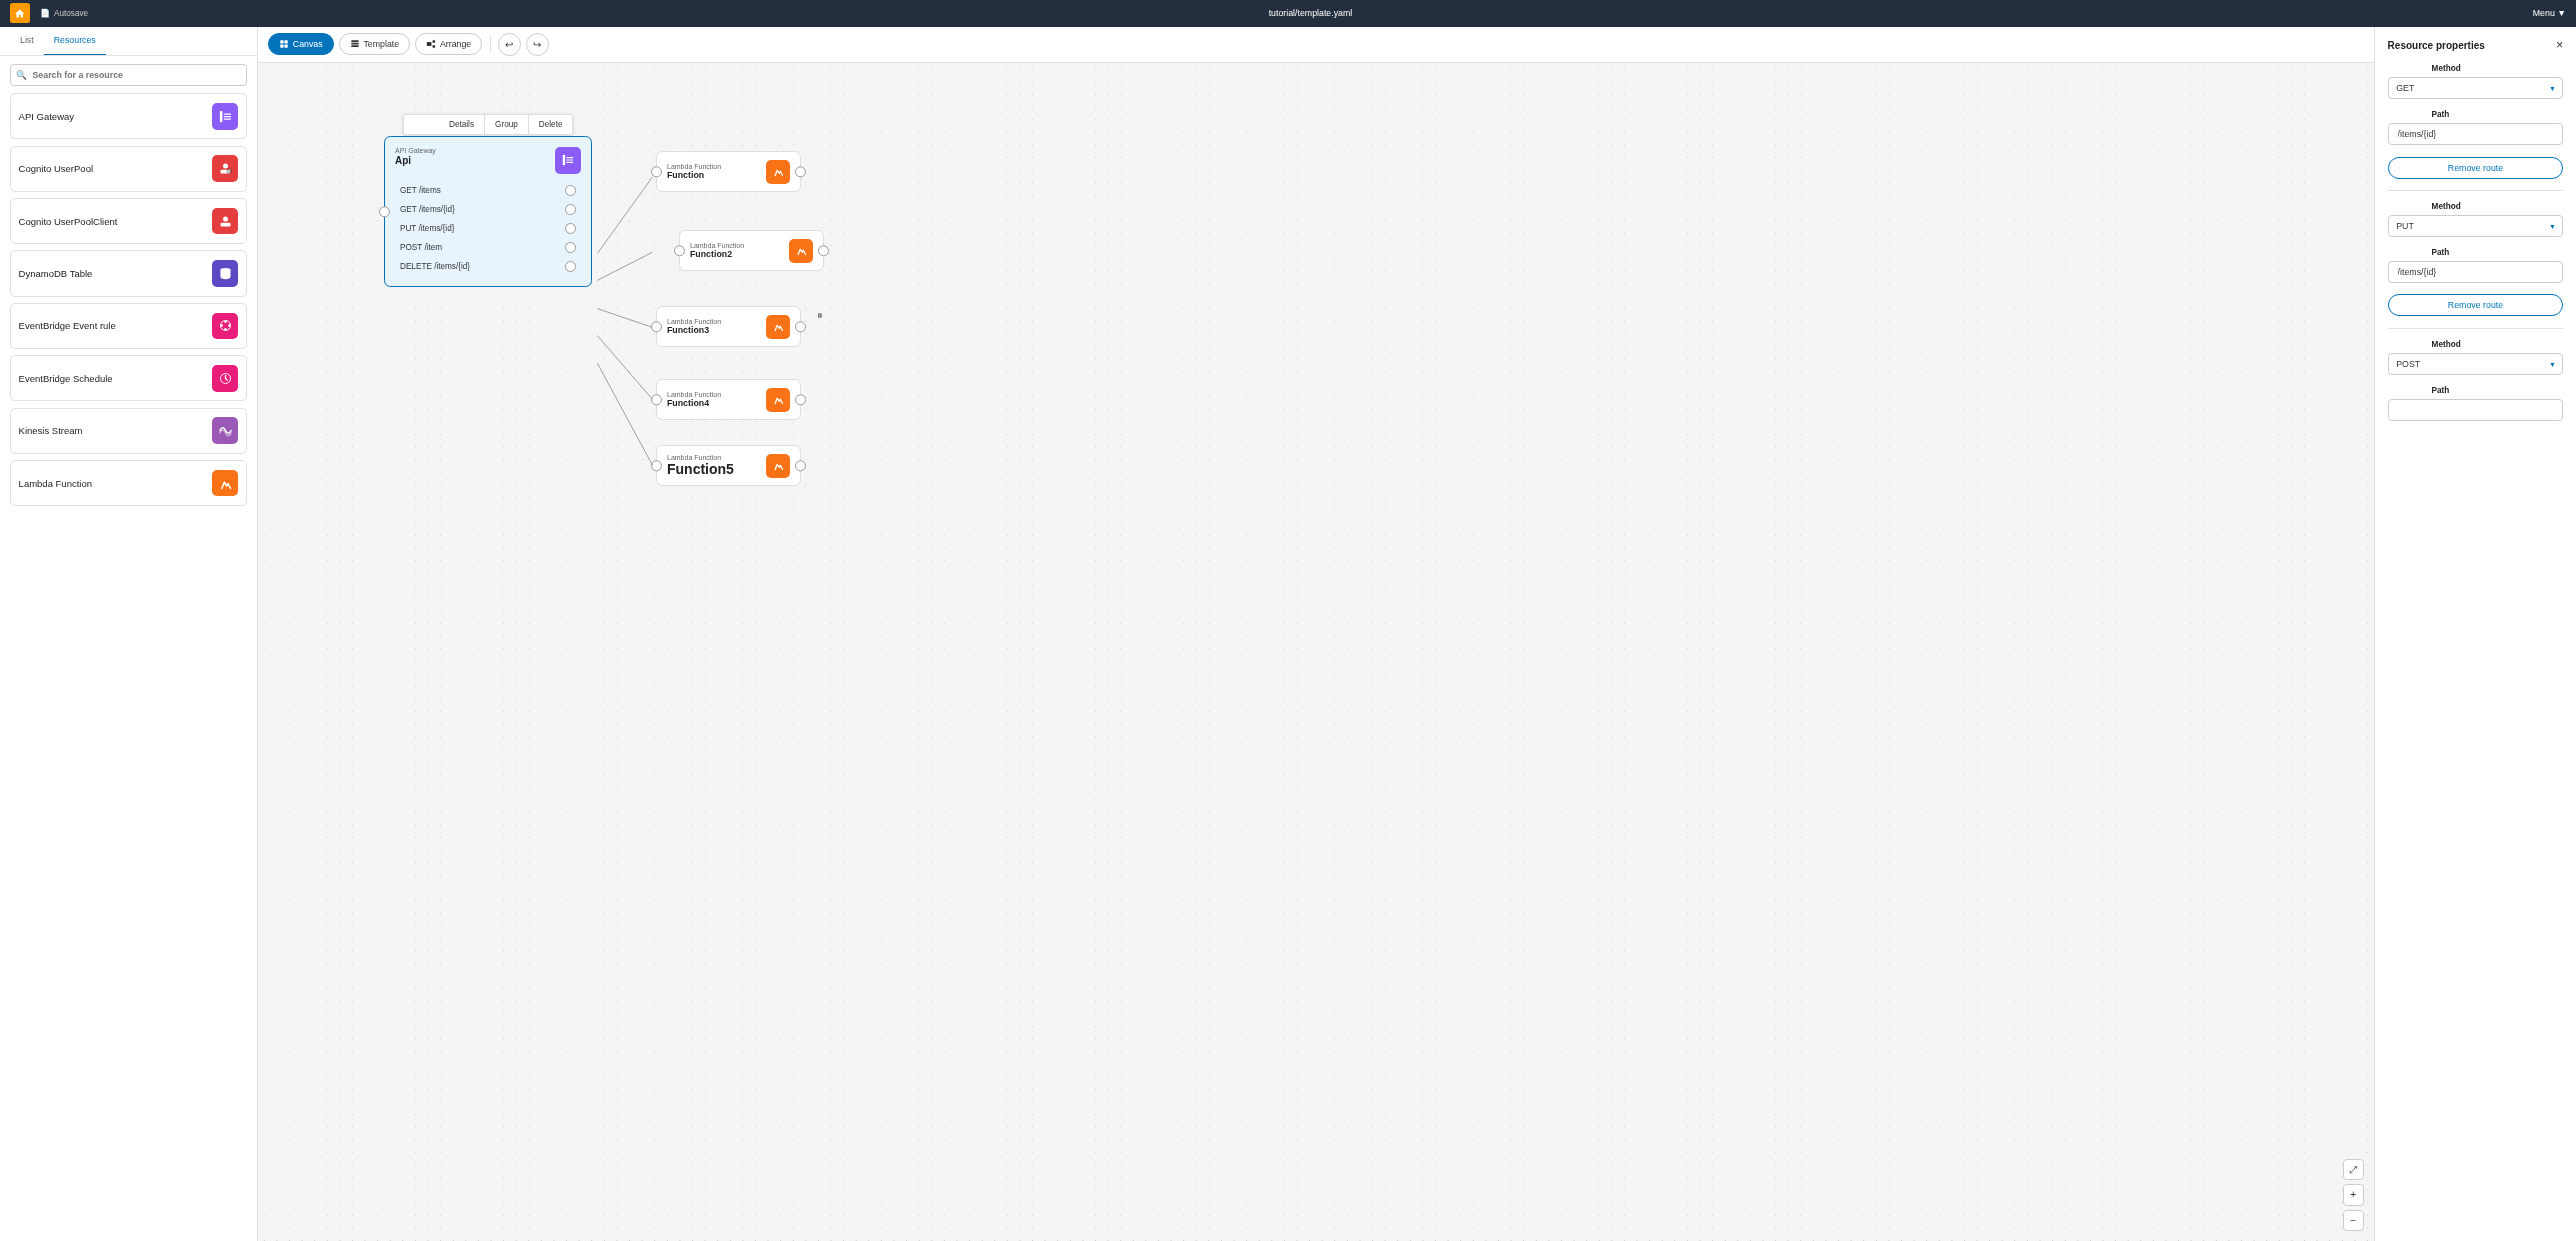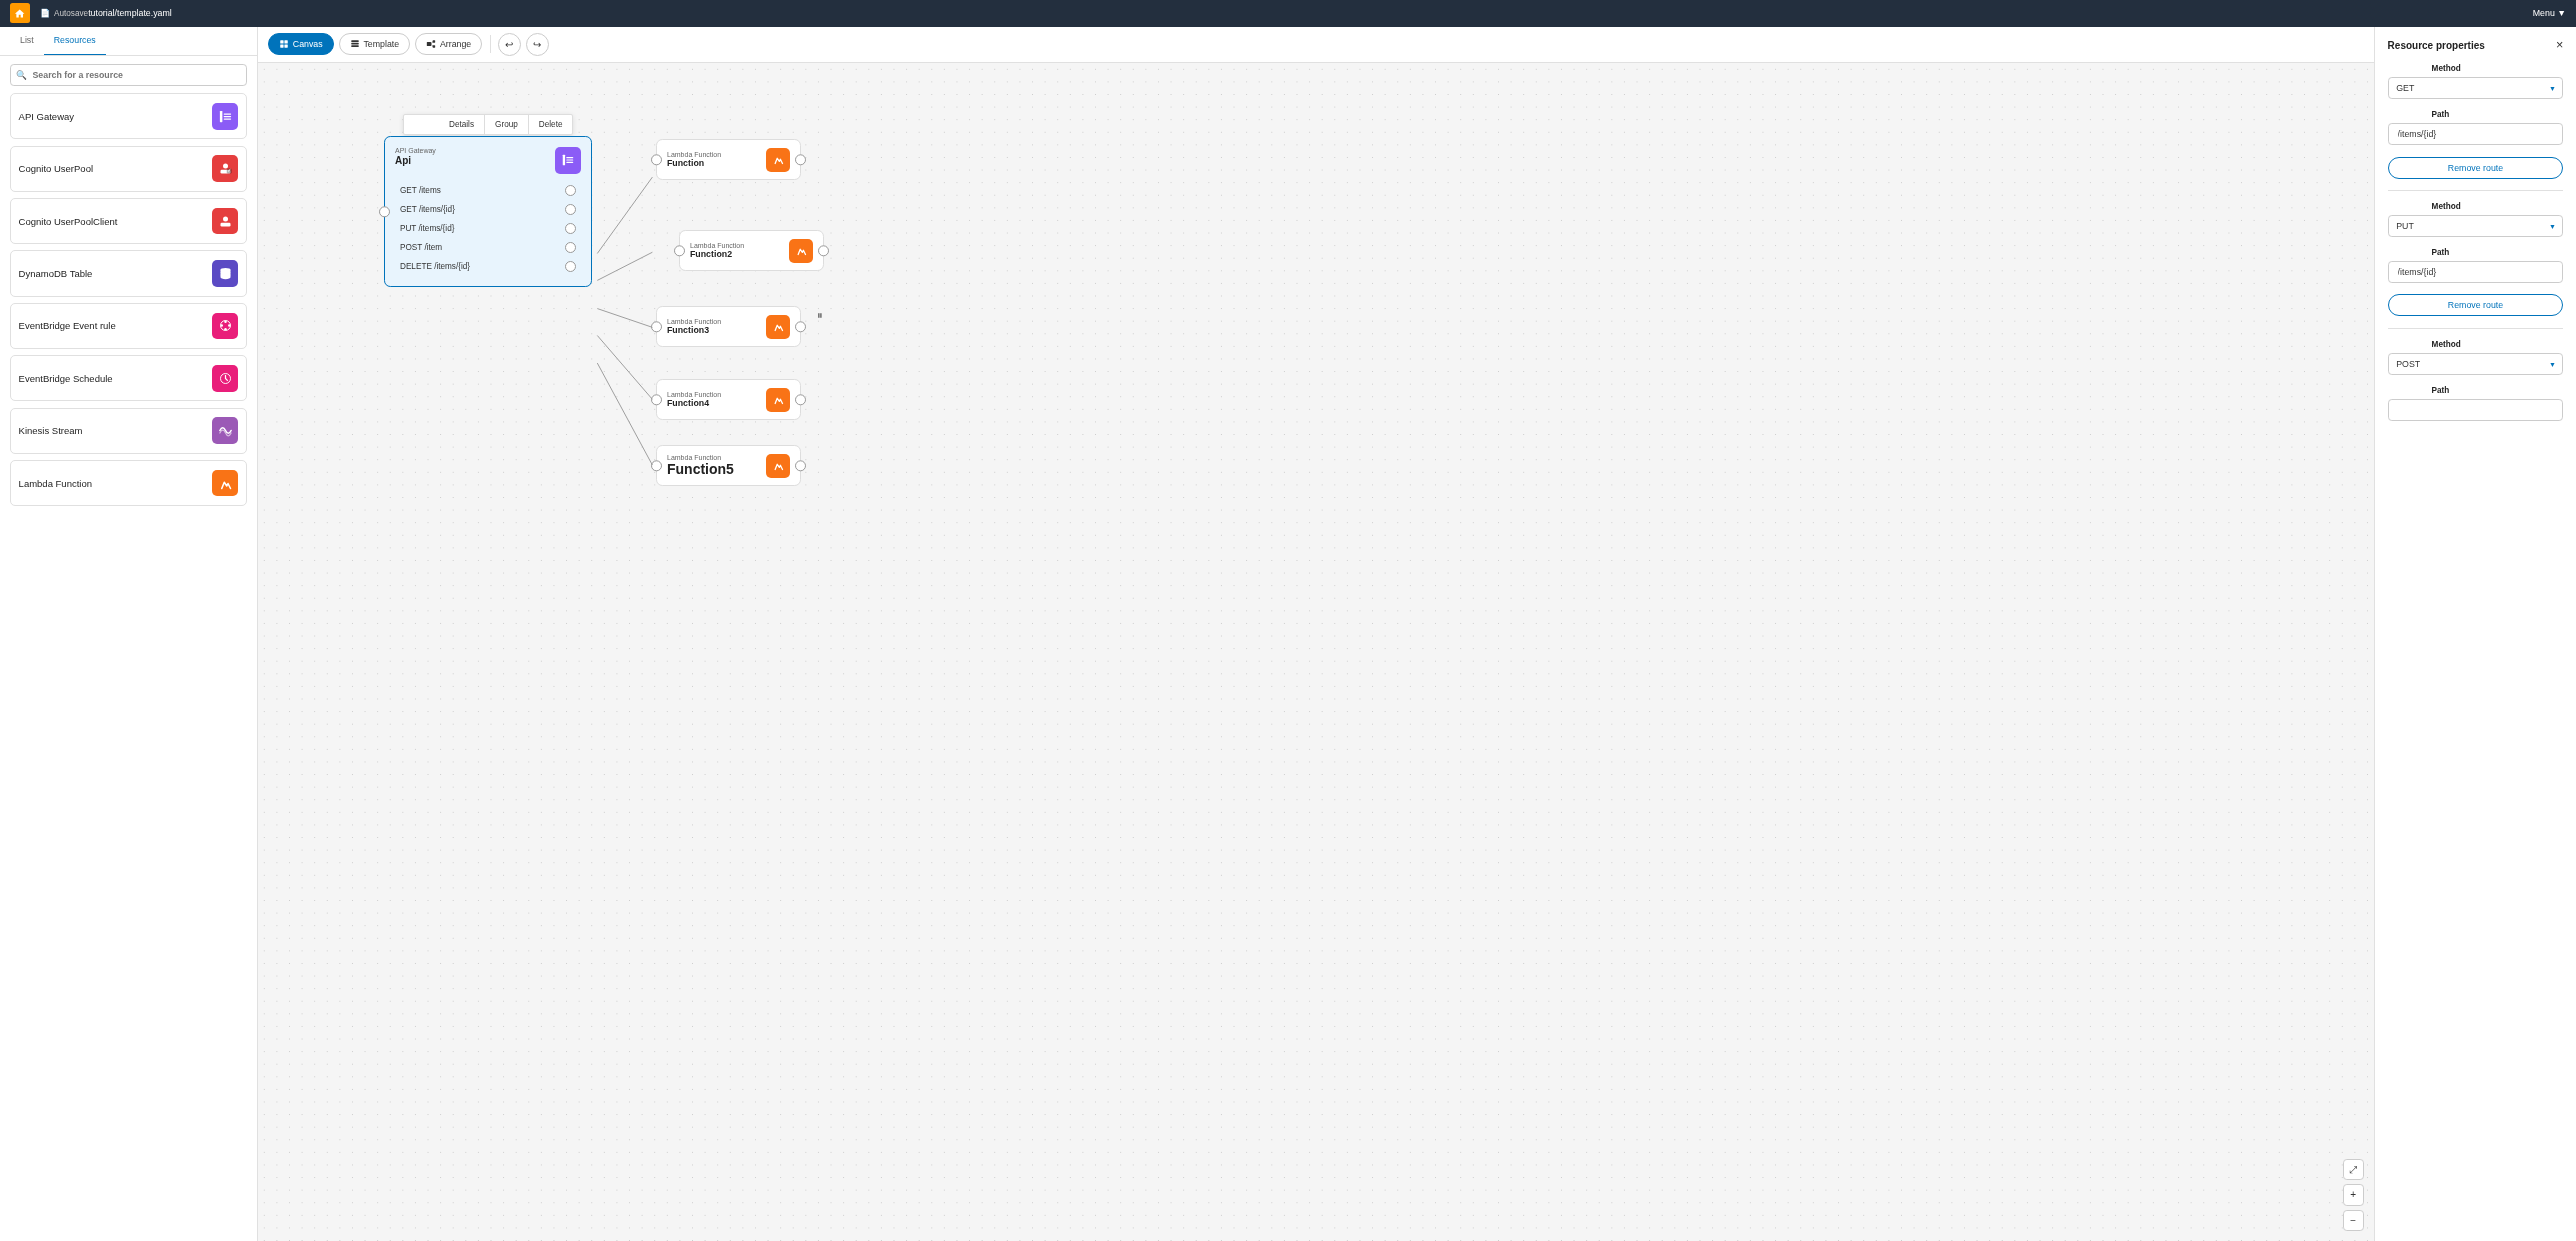--- a/index.html
+++ b/index.html
@@ -3,21 +3,21 @@
   <meta charset="utf-8">
   <style>
     * { box-sizing: border-box; margin: 0; padding: 0; }
     body { font-family: -apple-system, BlinkMacSystemFont, 'Segoe UI', sans-serif; background: #f0f0f0; height: 100vh; overflow: hidden; display: flex; flex-direction: column; }
 
     
     .topbar { background: #232f3e; color: white; height: 26.5px; display: flex; align-items: center; padding: 0 10px; flex-shrink: 0; }
     .topbar-home { width: 20px; height: 20px; background: #f90; border-radius: 2.5px; display: flex; align-items: center; justify-content: center; margin-right: 10px; cursor: pointer; }
     .topbar-home svg { width: 11.4px; height: 11.4px; fill: white; }
     .topbar-autosave { color: #ccc; font-size: 8.2px; display: flex; align-items: center; gap: 3.8px; }
-    .topbar-title { flex: 1; text-align: left; color: white; font-size: 8.8px; }
+    .topbar-title { flex: 1; text-align: center; color: white; font-size: 8.8px; }
     .topbar-menu { color: white; font-size: 8.8px; cursor: pointer; display: flex; align-items: center; gap: 2.5px; }
 
     
     .main { display: flex; flex: 1; overflow: hidden; }
 
     
     .sidebar { width: 258px; background: white; border-right: 0.6px solid #e0e0e0; display: flex; flex-direction: column; flex-shrink: 0; justify-content: center; }
     .sidebar-tabs { display: flex; border-bottom: 0.6px solid #e0e0e0; padding: 0 10px; }
     .sidebar-tab { padding: 8.8px 10px; font-size: 8.8px; cursor: pointer; color: #666; border-bottom: 1.3px solid transparent; }
     .sidebar-tab.active { color: #0073bb; border-bottom: 1.3px solid #0073bb; font-weight: 500; }
@@ -279,21 +279,21 @@
         <div class="api-route">
           <span>POST /item</span>
           <div class="api-route-connector"></div>
         </div>
         <div class="api-route">
           <span>DELETE /items/{id}</span>
           <div class="api-route-connector"></div>
         </div>
       </div>
 
-      <div class="lambda-node" style="left:398px; top:76px; width:145px;align-items:center;">
+      <div class="lambda-node" style="left:398px; top:88px; width:145px;align-items:center;">
         <div class="lambda-connector-left"></div>
         <div class="lambda-connector-right"></div>
         <div style="display:flex; flex-direction:column; gap:0.6px;">
           <div style="font-size:7px; color:#666;">Lambda Function</div>
           <div style="font-size:8.8px; font-weight:700; color:#222;">Function</div>
         </div>
         <div class="node-icon-badge icon-lambda" style="width:24px; height:24px;">
           <svg width="12.6" height="12.6" viewBox="0 0 24 24" fill="white">
               <path d="M6 20L10 10L14 16L16 12L20 20" stroke="white" stroke-width="2.5" fill="none" stroke-linecap="round" stroke-linejoin="round"></path>
             </svg>

